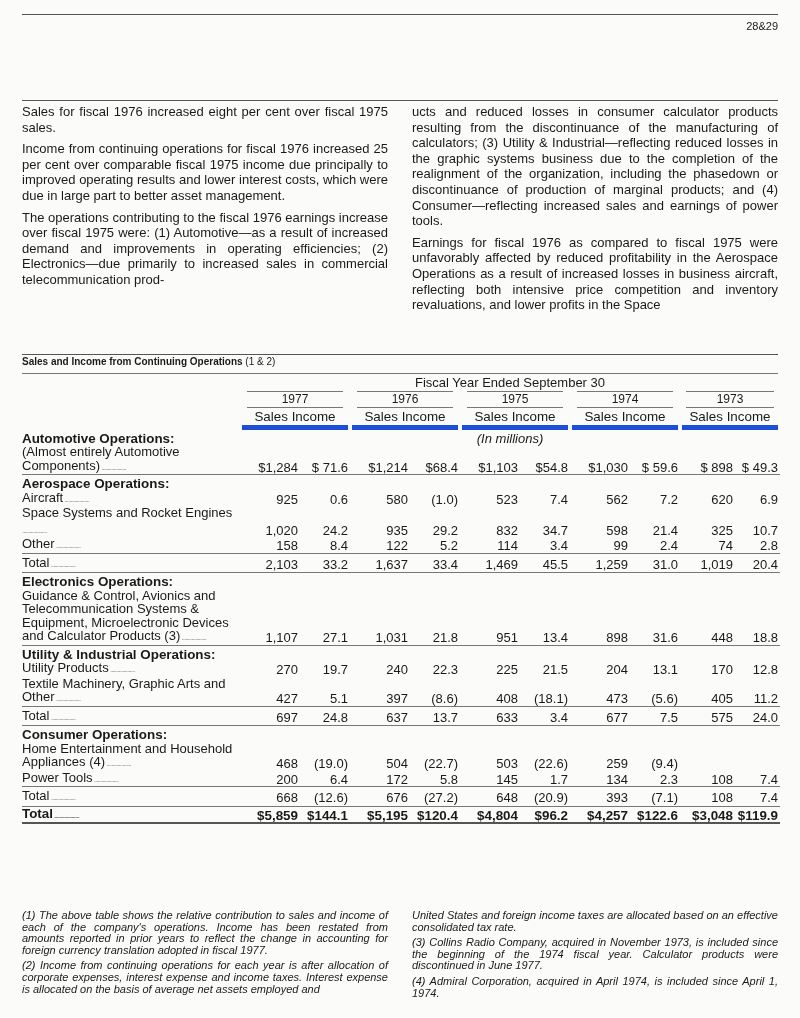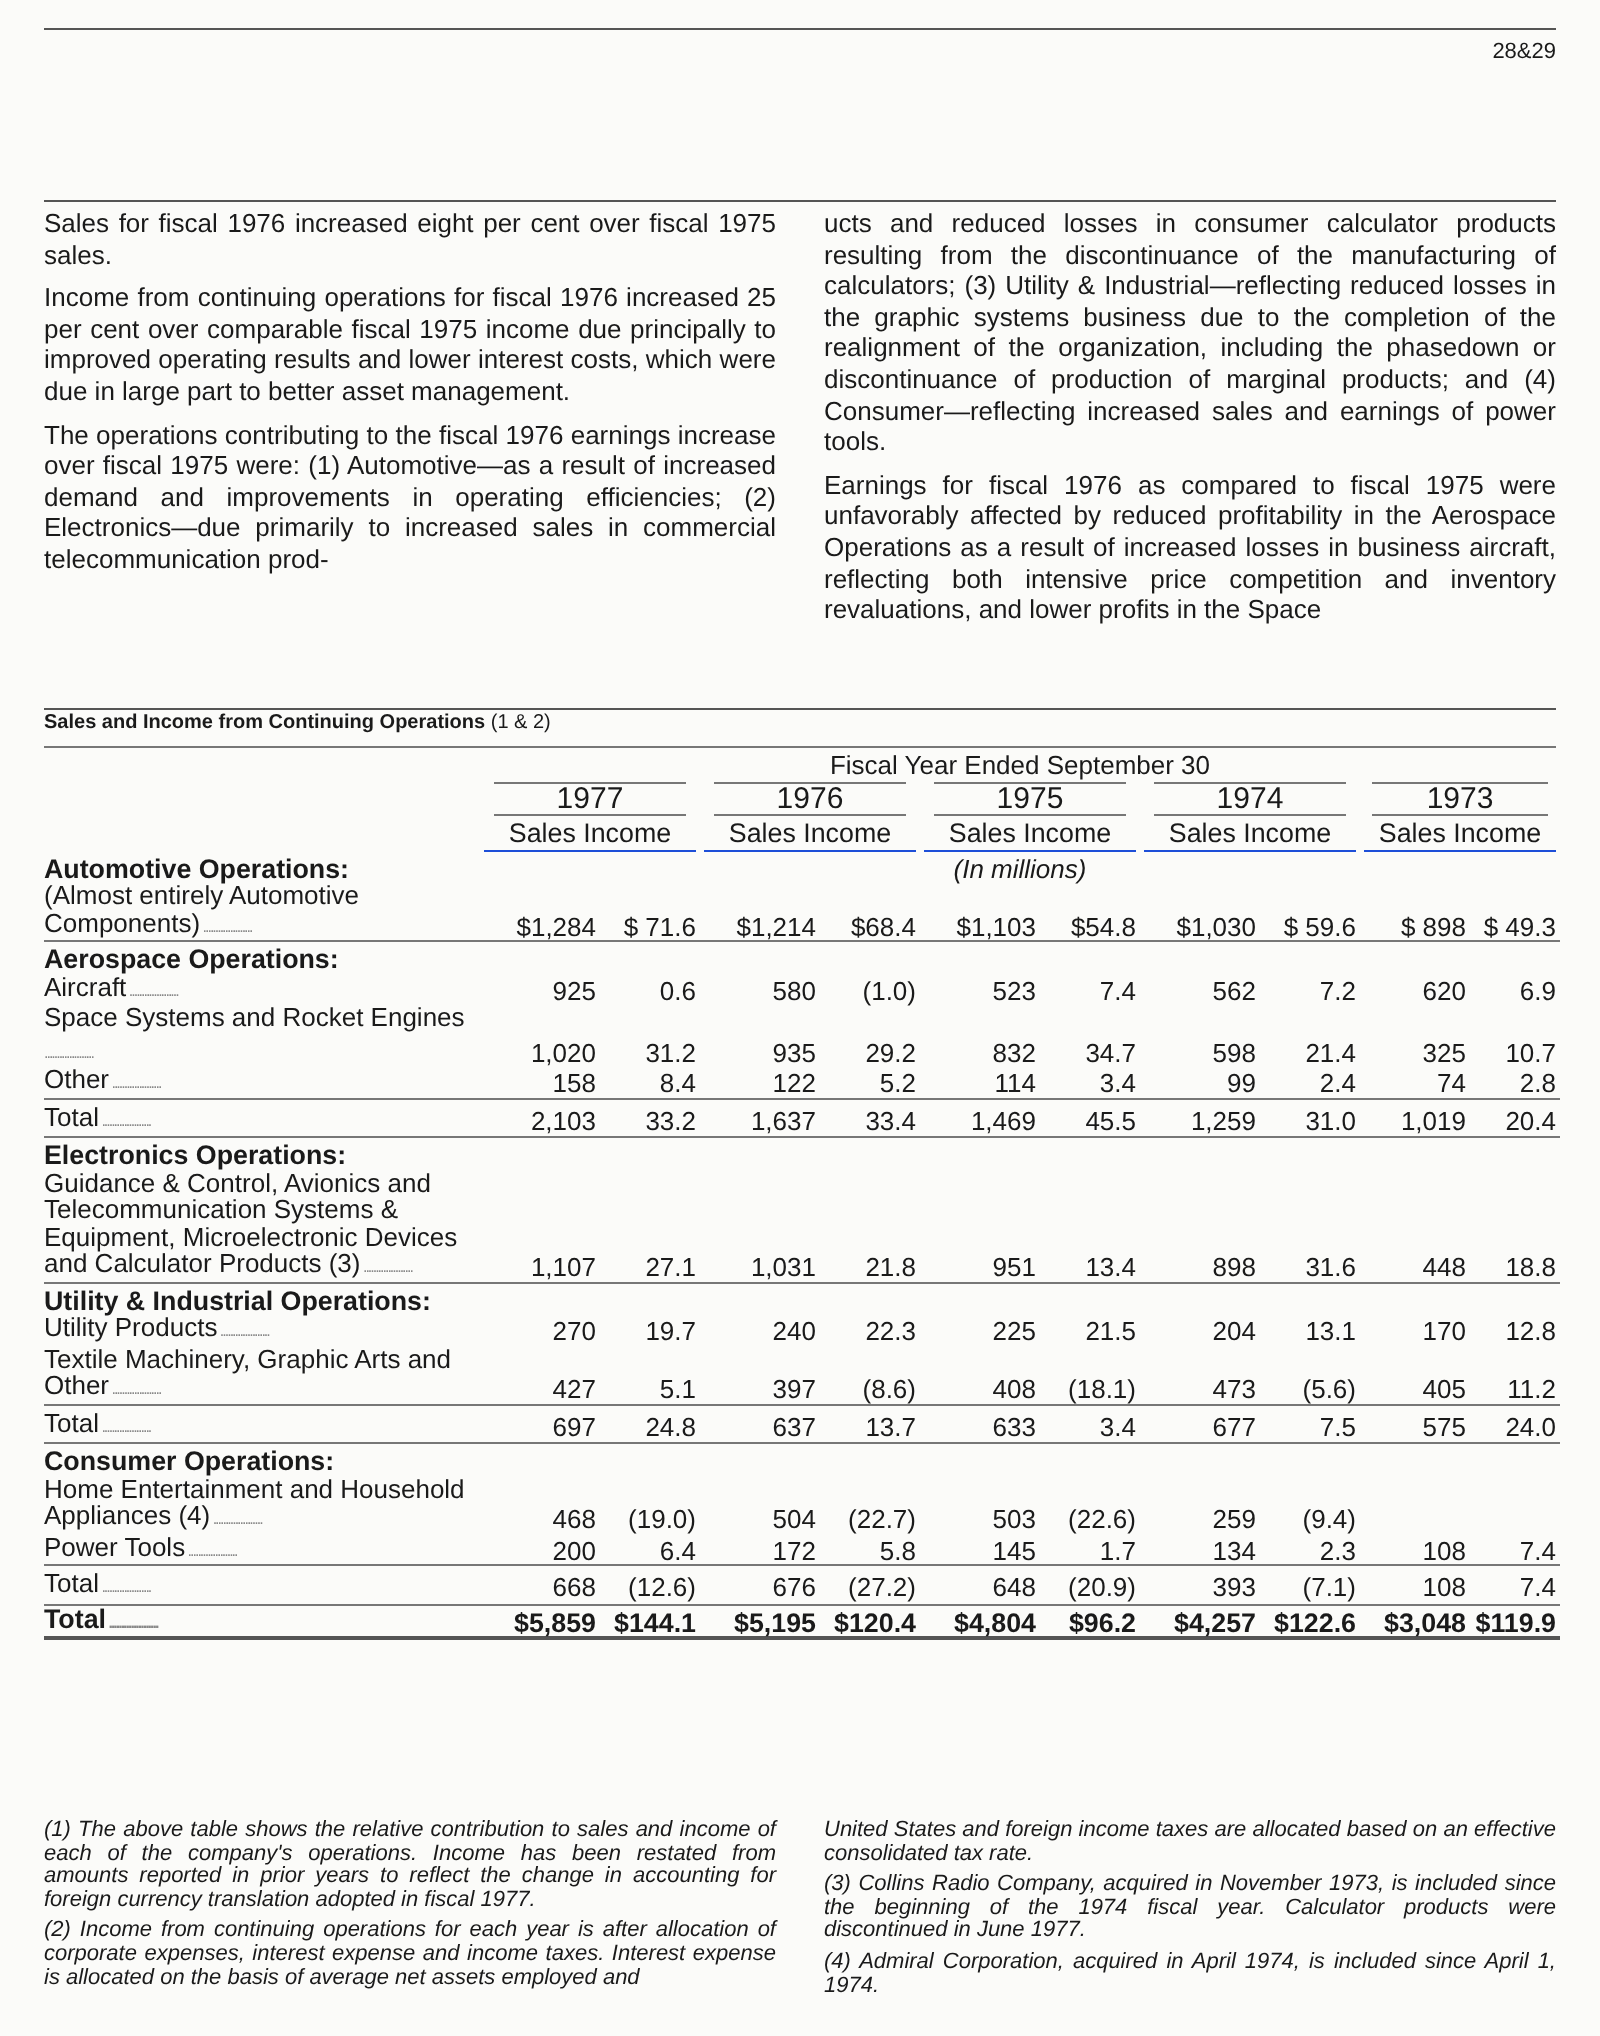--- a/index.html
+++ b/index.html
@@ -24,24 +24,24 @@
   #table-title-rule { left:22px; right:22px; top:373px; border-top:1px solid #777; }
 
   table#ops {
     position:absolute; left:22px; top:374px; width:758px; border-collapse:collapse;
     font-size:13px; line-height:13.5px;
   }
   #ops td { padding:0; vertical-align:bottom; white-space:nowrap; }
   #ops col.lab { width:218px; }
   #ops td.num { text-align:right; padding-right:2px; }
   .fy { text-align:center; padding:2px 0 1px 0 !important; }
-  .yr { text-align:center; font-size:15px; }
+  .yr { text-align:center; font-size:12px; }
   .yr span { display:inline-block; width:88%; border-top:1px solid #777; border-bottom:1px solid #777; padding:1px 0 1px 0; }
   .si { text-align:center; font-size:13.4px; }
-  .si span { display:inline-block; width:96%; border-bottom:1px solid #1d4ed8; padding:2px 0 1px 0; }
+  .si span { display:inline-block; width:96%; border-bottom:5px solid #1d4ed8; padding:2px 0 1px 0; }
   .grp { font-weight:bold; font-size:13.4px; padding-top:2px !important; }
   .lbl { position:relative; }
   .lbl .dots { color:#888; letter-spacing:-1px; font-size:8px; }
   tr.rule-top td { border-top:1px solid #777;margin-left:21px; }
   tr.tot td { padding-top:2px !important; padding-bottom:1px !important; }
   tr.grand td { font-weight:bold; font-size:13.4px; border-top:1px solid #777; border-bottom:2px solid #555; padding:4px 0 2px 0; }
   tr.grand td.num { padding-right:2px; }
   .inmil { text-align:center; font-style:italic; }
 
   .notes { position:absolute; top:910px; width:366px; font-size:11px; line-height:11.6px; font-style:italic; text-align:justify; }
@@ -134,21 +134,21 @@
         <td class="num">523</td>
         <td class="num">7.4</td>
         <td class="num">562</td>
         <td class="num">7.2</td>
         <td class="num">620</td>
         <td class="num">6.9</td>
       </tr>
       <tr>
         <td class="lbl" style="white-space: normal; overflow: hidden;"><span>Space Systems and Rocket Engines</span><span class="dots"> ....................</span></td>
         <td class="num">1,020</td>
-        <td class="num">31.2</td>
+        <td class="num">24.2</td>
         <td class="num">935</td>
         <td class="num">29.2</td>
         <td class="num">832</td>
         <td class="num">34.7</td>
         <td class="num">598</td>
         <td class="num">21.4</td>
         <td class="num">325</td>
         <td class="num">10.7</td>
       </tr>
       <tr>

